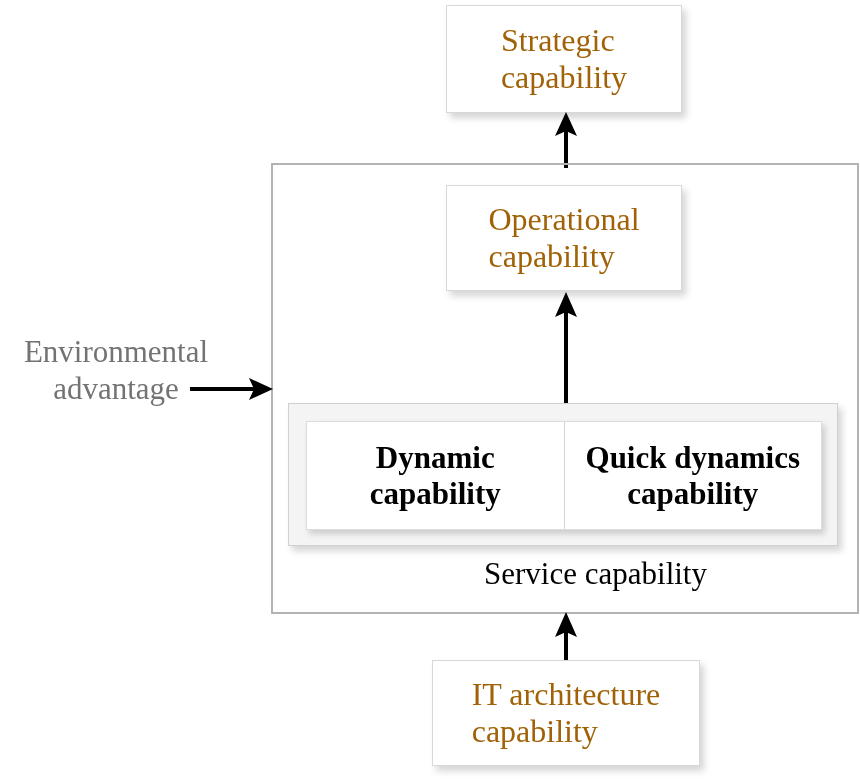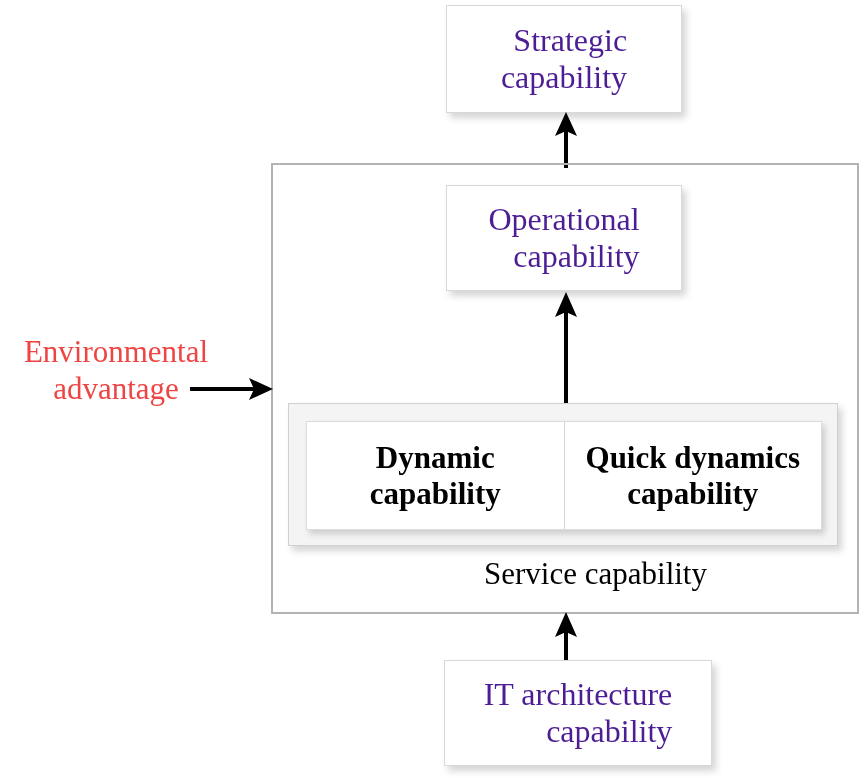--- a/index.html
+++ b/index.html
@@ -19,22 +19,22 @@
   
   .node {
     position: absolute;
     background: #ffffff;
     border: 1px solid #d8d8d8;
     box-shadow: 4px 5px 7px rgba(0,0,0,0.17);
     box-sizing: border-box;
     display: flex;
     align-items: center;
     justify-content: center;
-    text-align: right;
-    color: #4c1d95;
+    text-align: left;
+    color: #a16207;
     line-height: 1.16;
   }
   .node .lines {
     display: block;
   }
   .node .lines span {
     display: block;
     white-space: nowrap;
   }
 
@@ -105,21 +105,21 @@
 
   
   #env-label {
     position: absolute;
     left: 0px;
     top: 333px;
     width: 232px;
     text-align: center;
     font-size: 31px;
     line-height: 1.2;
-    color: #ef4444;
+    color: #737373;
   }
   #env-label span { display: block; white-space: nowrap; }
 
   
   .arrow {
     position: absolute;
   }
   .arrow svg { display: block; overflow: visible; }
 </style>
 </head>
@@ -188,20 +188,20 @@
 
   <div id="service-label">Service capability</div>
 
   <div class="arrow" id="arrow-it-to-service" style="left:548px; top:610px; width:36px; height:56px;">
     <svg width="36" height="56" viewBox="0 0 36 56">
       <line x1="18" y1="56" x2="18" y2="17" stroke="#000000" stroke-width="4"></line>
       <polygon points="18,2 7,27 18,22 29,27" fill="#000000"></polygon>
     </svg>
   </div>
 
-  <div class="node" id="it-architecture-capability" style="left:432px; top:660px; width:268px; height:106px; font-size:32px;margin-left:12px;">
+  <div class="node" id="it-architecture-capability" style="left:432px; top:660px; width:268px; height:106px; font-size:32px;">
     <span class="lines">
       <span>IT architecture</span>
       <span>capability</span>
     </span>
   </div>
 
 </div>
 
 </body></html>

